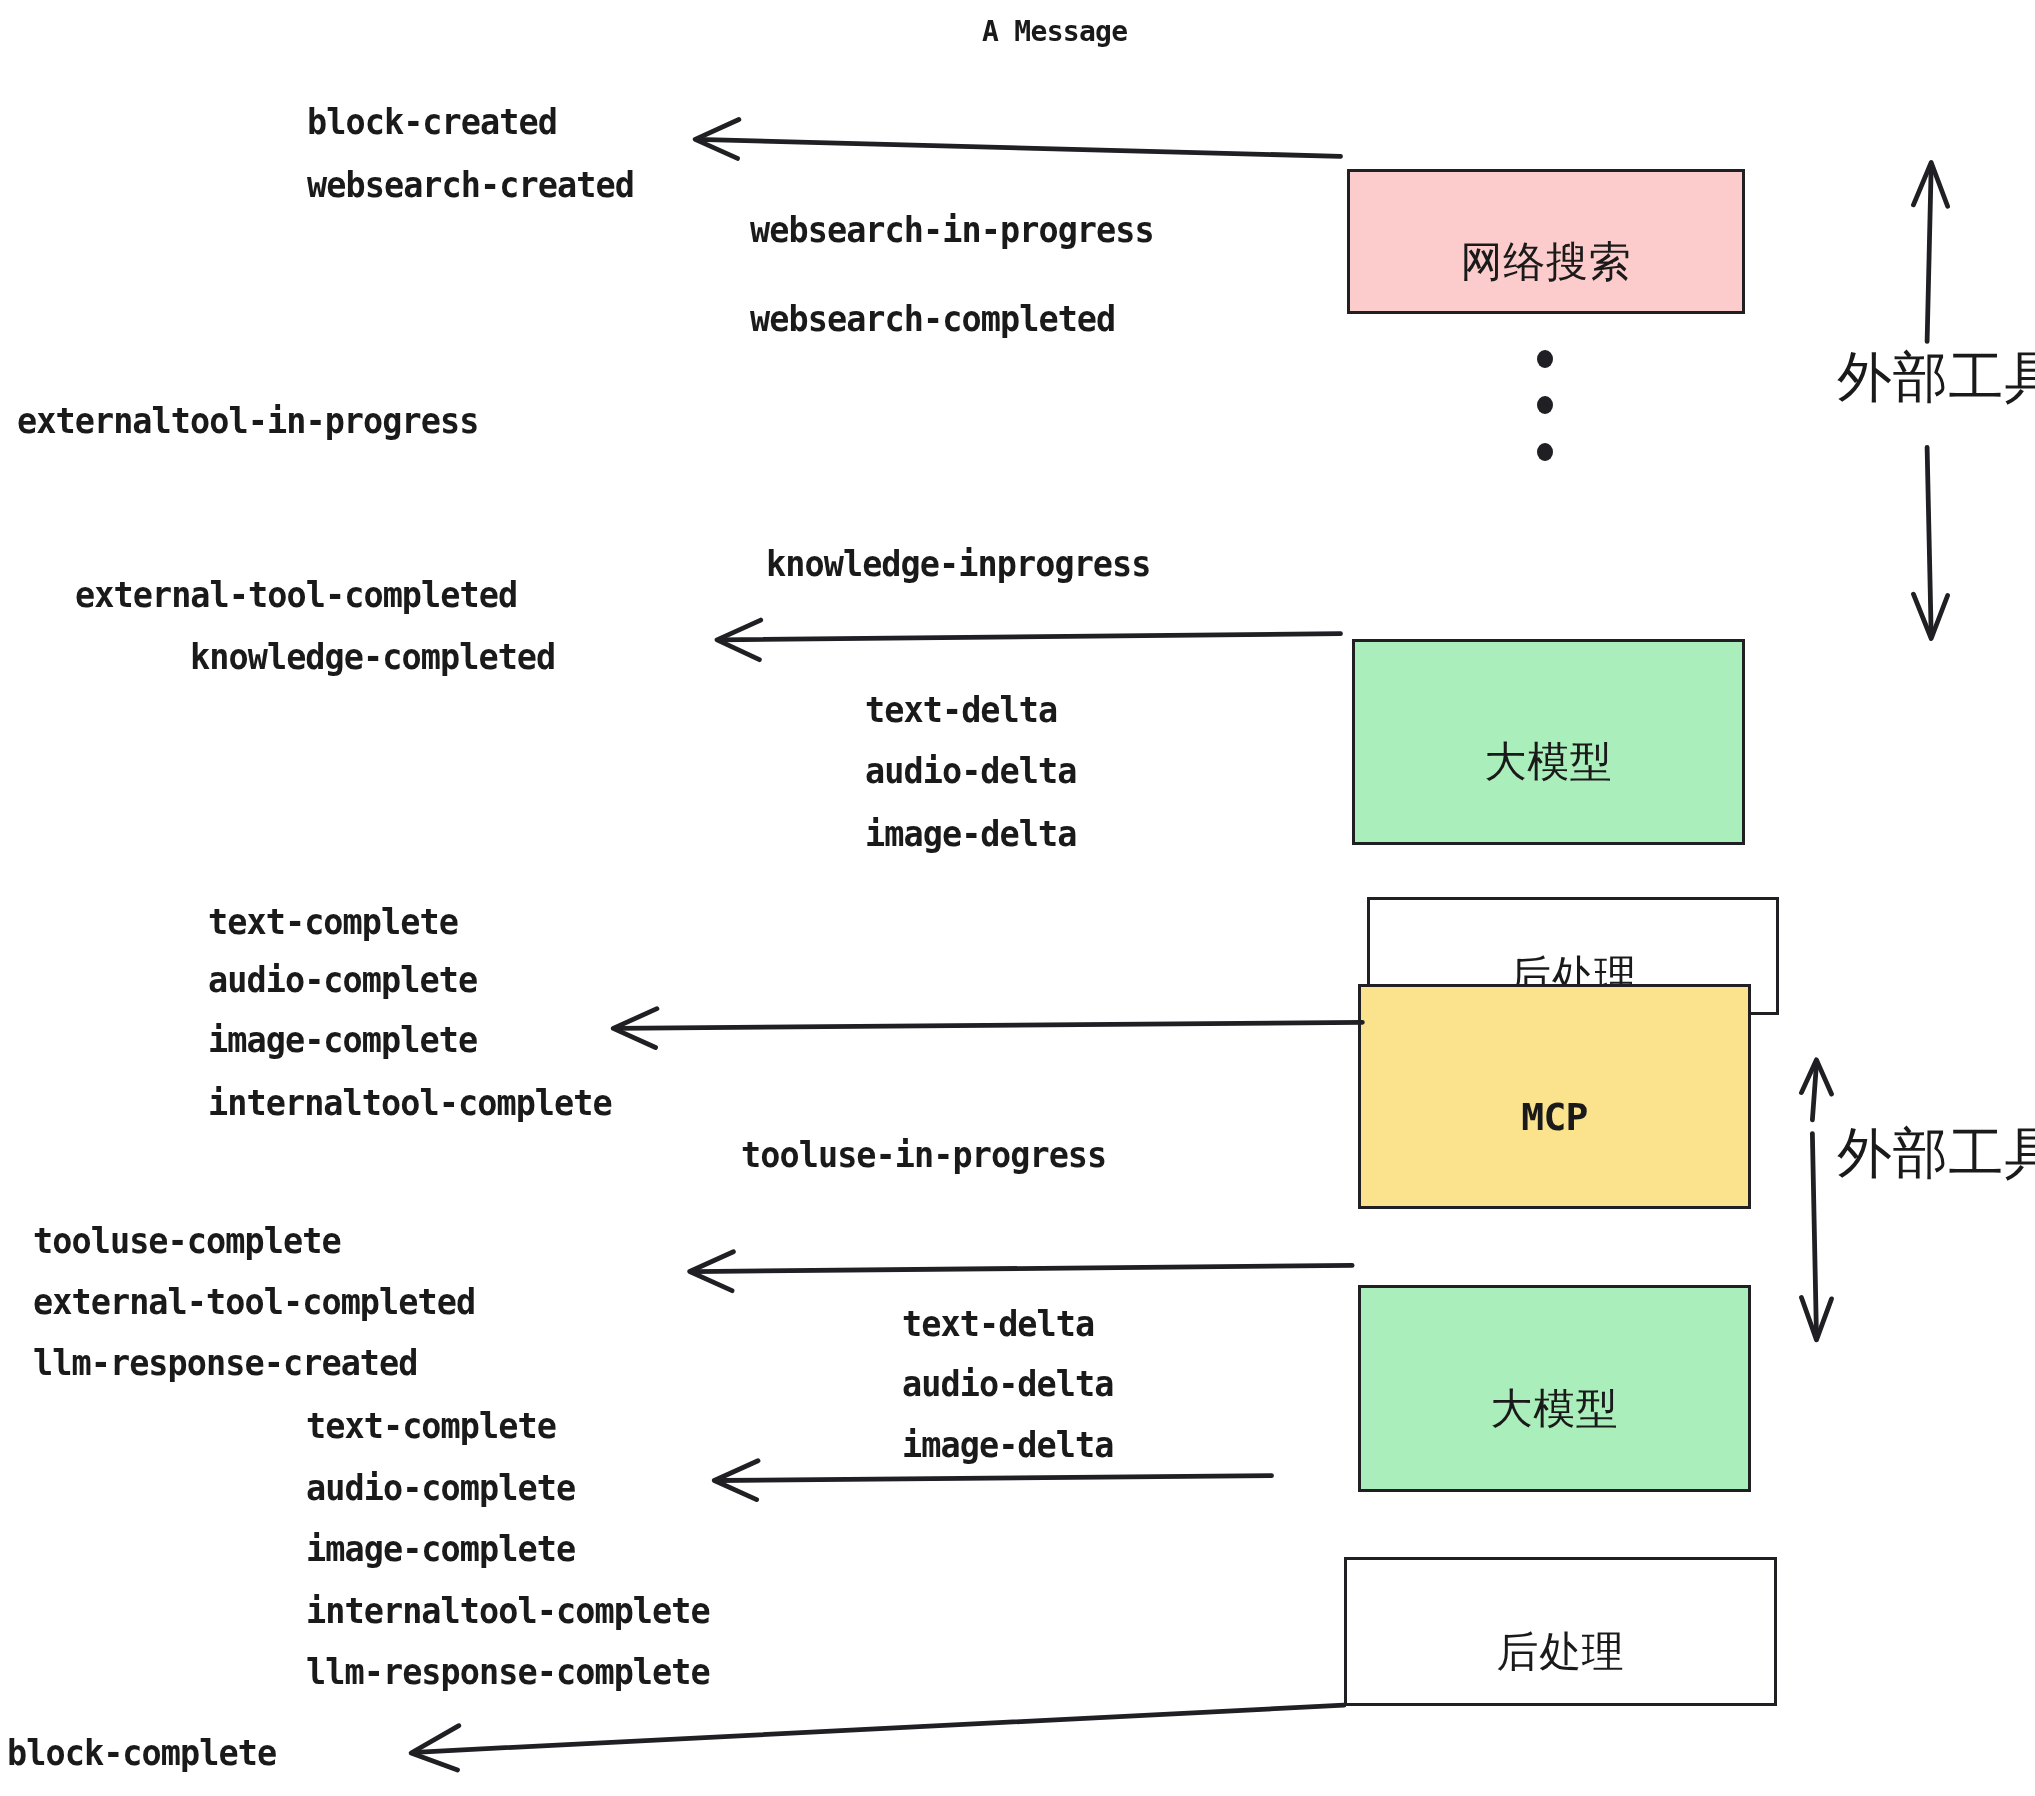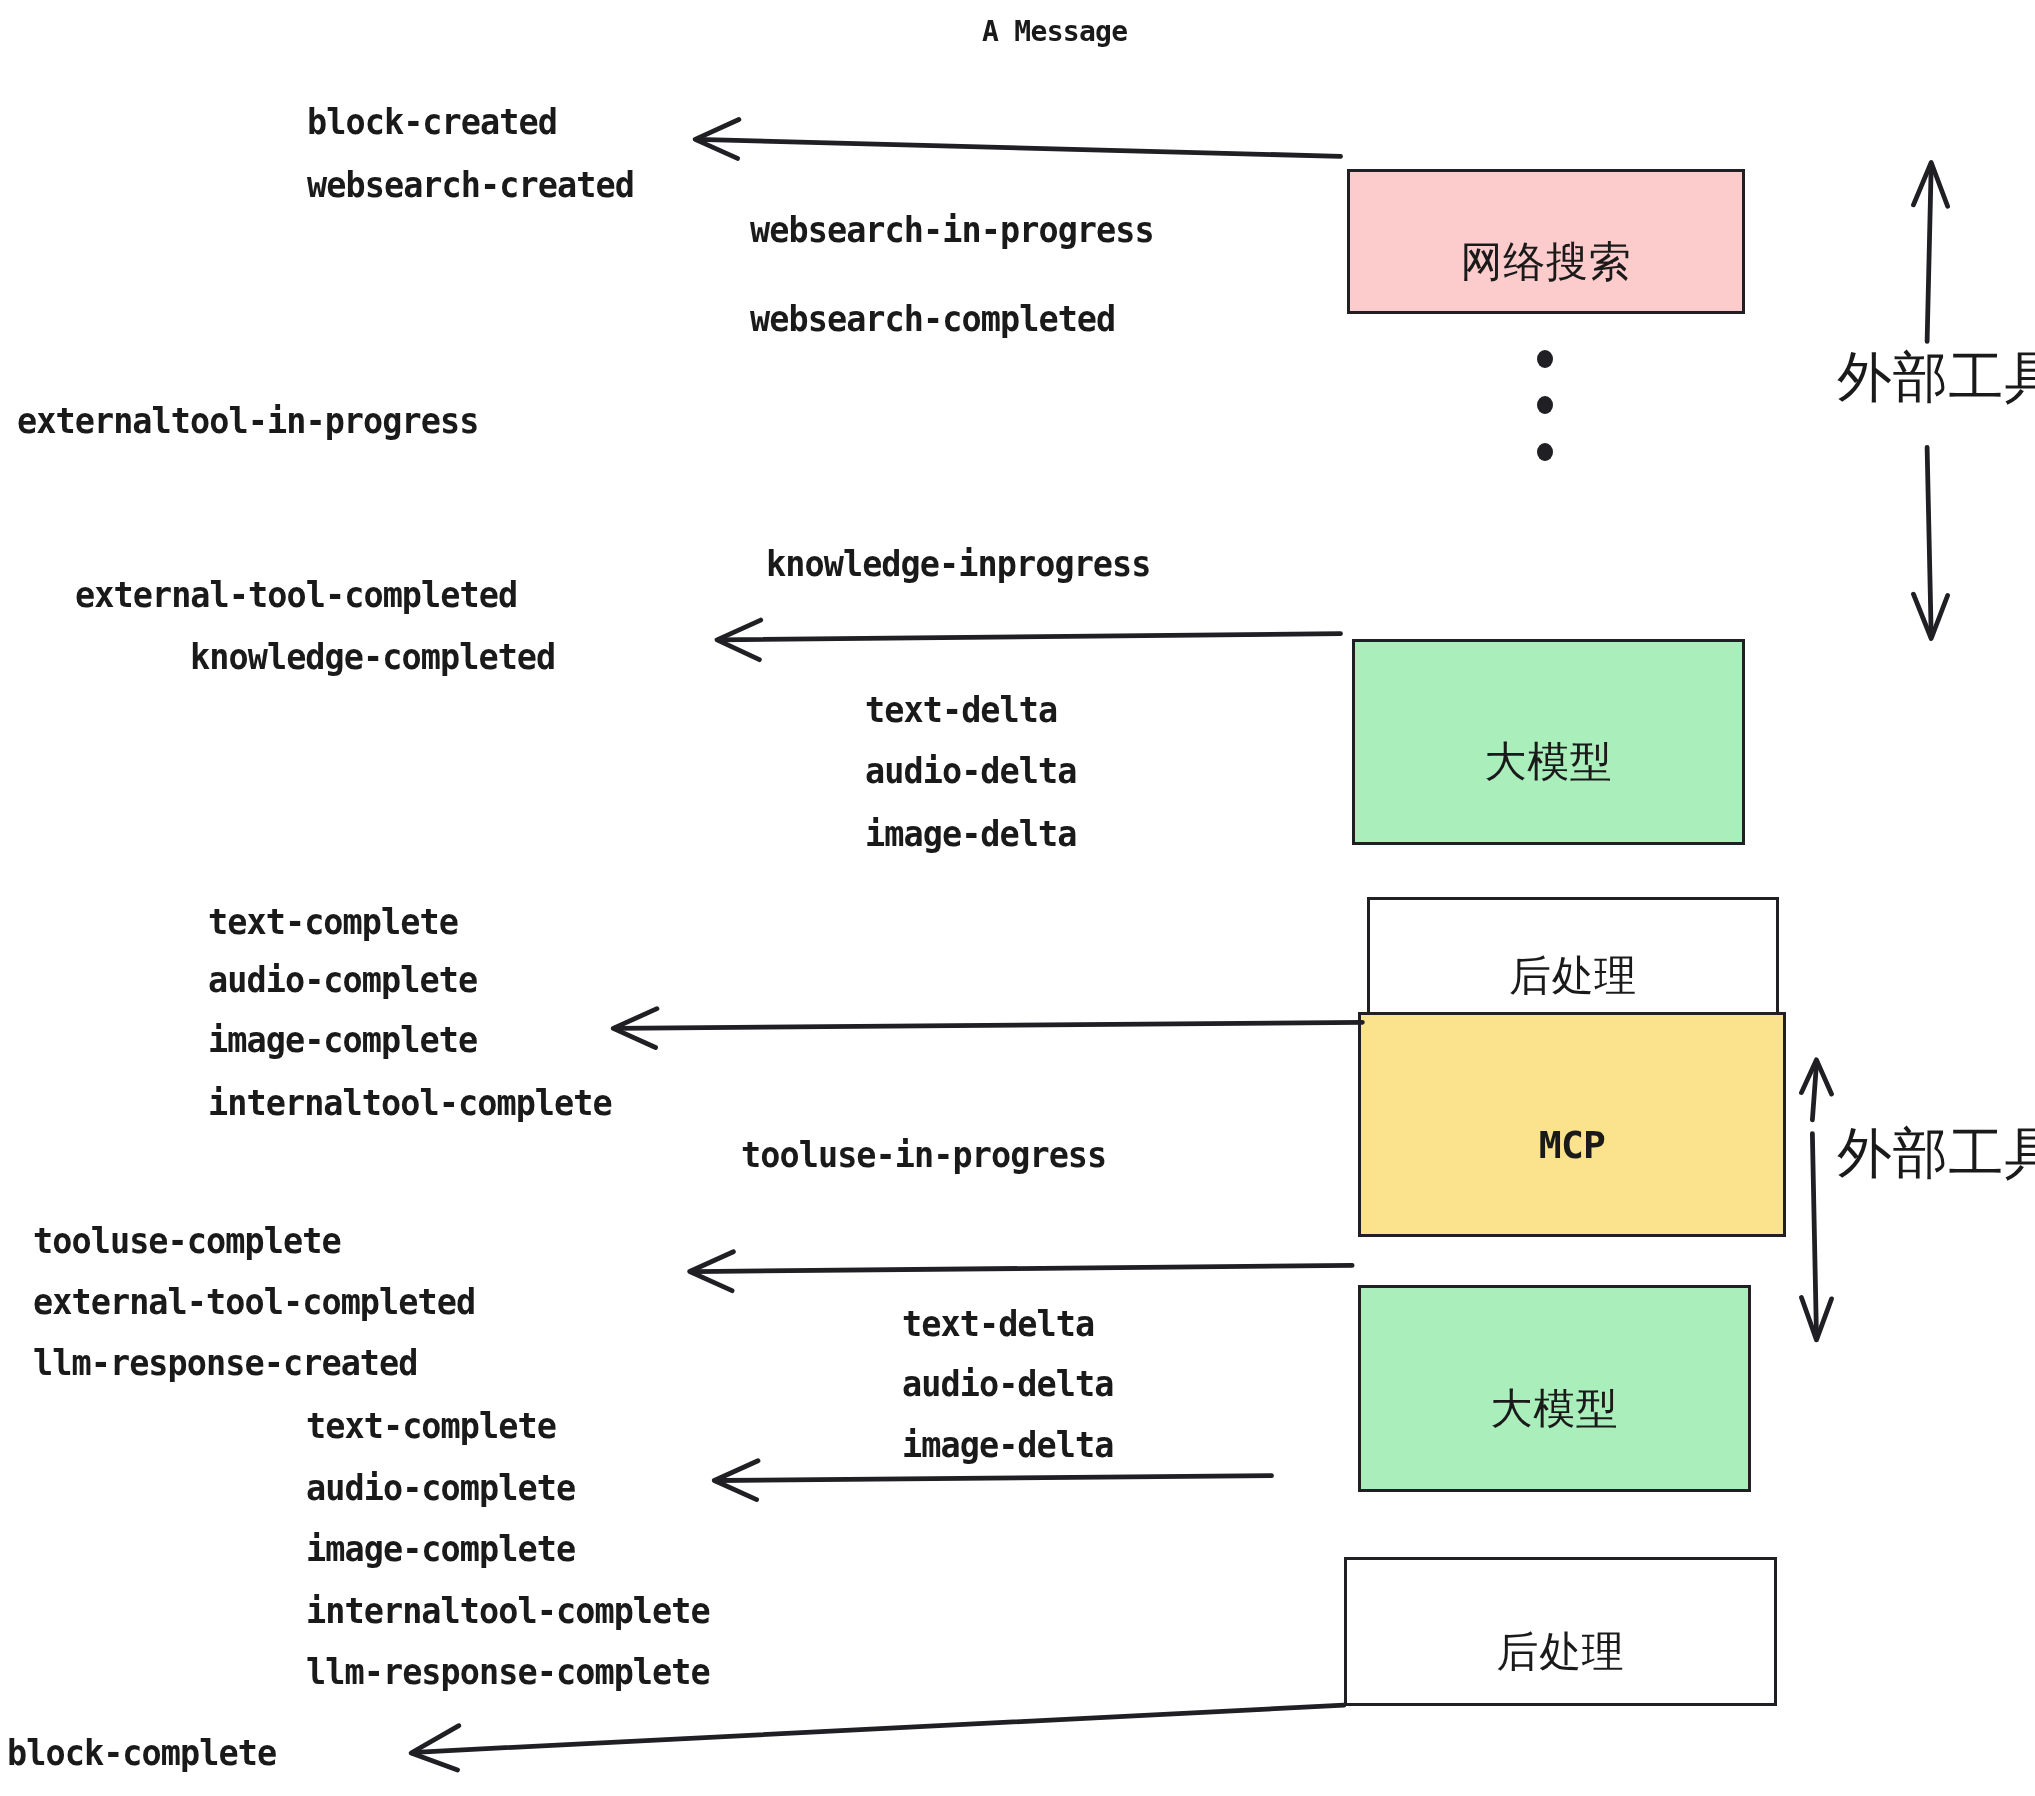--- a/index.html
+++ b/index.html
@@ -125,21 +125,21 @@
 
 
   <div class="node" style="left:1352px; top:639px;  width:393px; height:206px; background:#aaeebb;">
     <span class="nlabel">大模型</span>
   </div>
 
   <div class="node" style="left:1367px; top:897px; width:412px; height:118px; background:#ffffff;">
     <span class="nlabel">后处理</span>
   </div>
 
-  <div class="node mcp" style="left:1358px; top:1012px; width:428px; height:225px; background:#fbe38e;">
+  <div class="node mcp" style="left:1358px; top:984px; width:393px; height:225px; background:#fbe38e;">
     <span class="nlabel">MCP</span>
   </div>
 
   <div class="node" style="left:1358px; top:1285px; width:393px; height:207px; background:#aaeebb;">
     <span class="nlabel">大模型</span>
   </div>
 
   <div class="node" style="left:1344px; top:1557px; width:433px; height:149px; background:#ffffff;">
     <span class="nlabel">后处理</span>
   </div>

